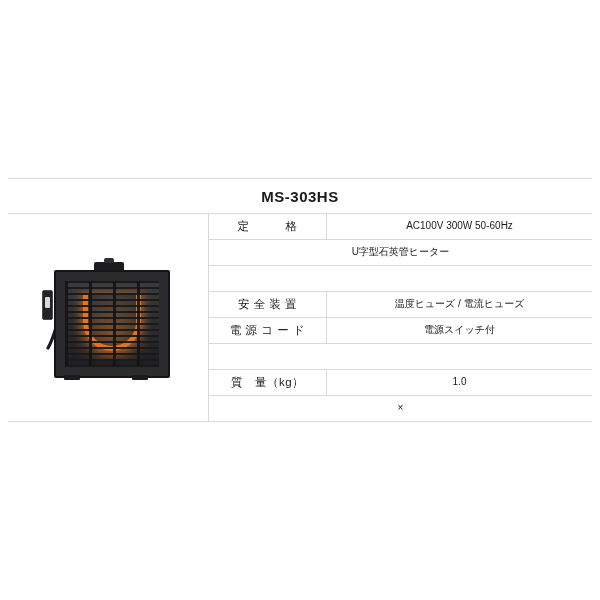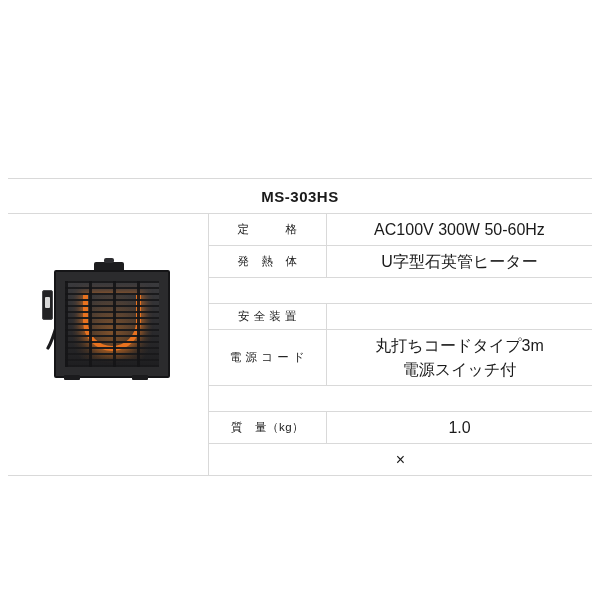--- a/index.html
+++ b/index.html
@@ -77,21 +77,21 @@
     box-sizing: border-box;
     text-align: center;
     letter-spacing: 0.5px;
   }
   .spec-td {
     flex: 1 1 auto;
     display: flex;
     flex-direction: column;
     align-items: center;
     justify-content: center;
-    font-size: 16px;
+    font-size: 10px;
     color: #1a1a1a;
     padding: 4px 2px;
     box-sizing: border-box;
     text-align: right;
     line-height: 1.45;
   }
   .spec-td .line2 {
     display: block;
   }
   
@@ -267,37 +267,38 @@
       <div class="spec-table">
 
         <div class="spec-tr">
           <div class="spec-th">定　　　格</div>
           <div class="spec-td">
             <span>AC100V 300W 50-60Hz</span>
           </div>
         </div>
 
         <div class="spec-tr">
-          <div class="spec-th">発　熱　体</div>
           <div class="spec-td">
             <span>U字型石英管ヒーター</span>
           </div>
         </div>
 
         <div class="spec-tr">
         </div>
 
         <div class="spec-tr">
           <div class="spec-th">安 全 装 置</div>
+          <div class="spec-td">
+            <span>温度ヒューズ / 電流ヒューズ</span>
+          </div>
         </div>
 
         <div class="spec-tr">
           <div class="spec-th">電 源 コ ー ド</div>
           <div class="spec-td">
-            <span>丸打ちコードタイプ3m</span>
             <span class="line2">電源スイッチ付</span>
           </div>
         </div>
 
         <div class="spec-tr">
         </div>
 
         <div class="spec-tr">
           <div class="spec-th">質　量（kg）</div>
           <div class="spec-td">

